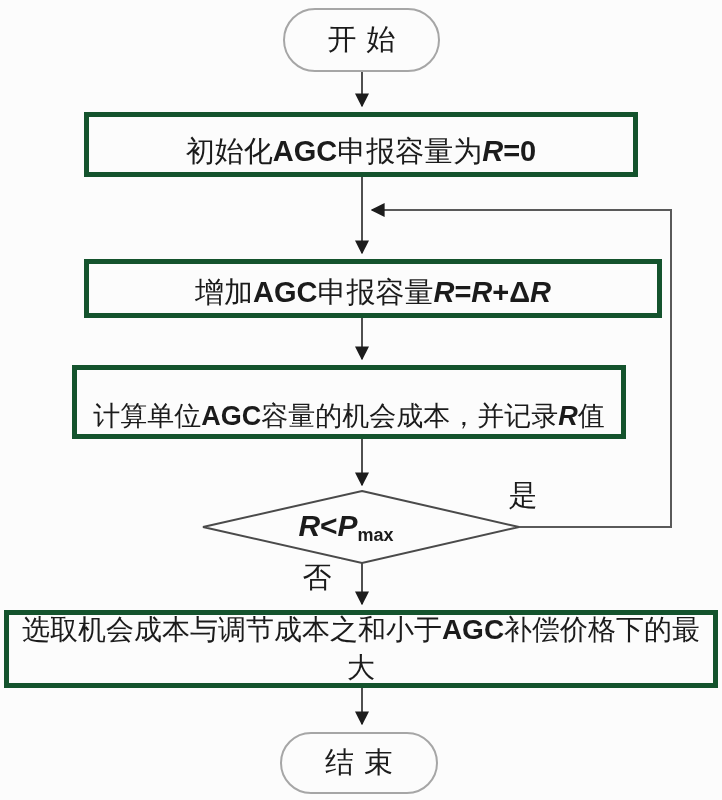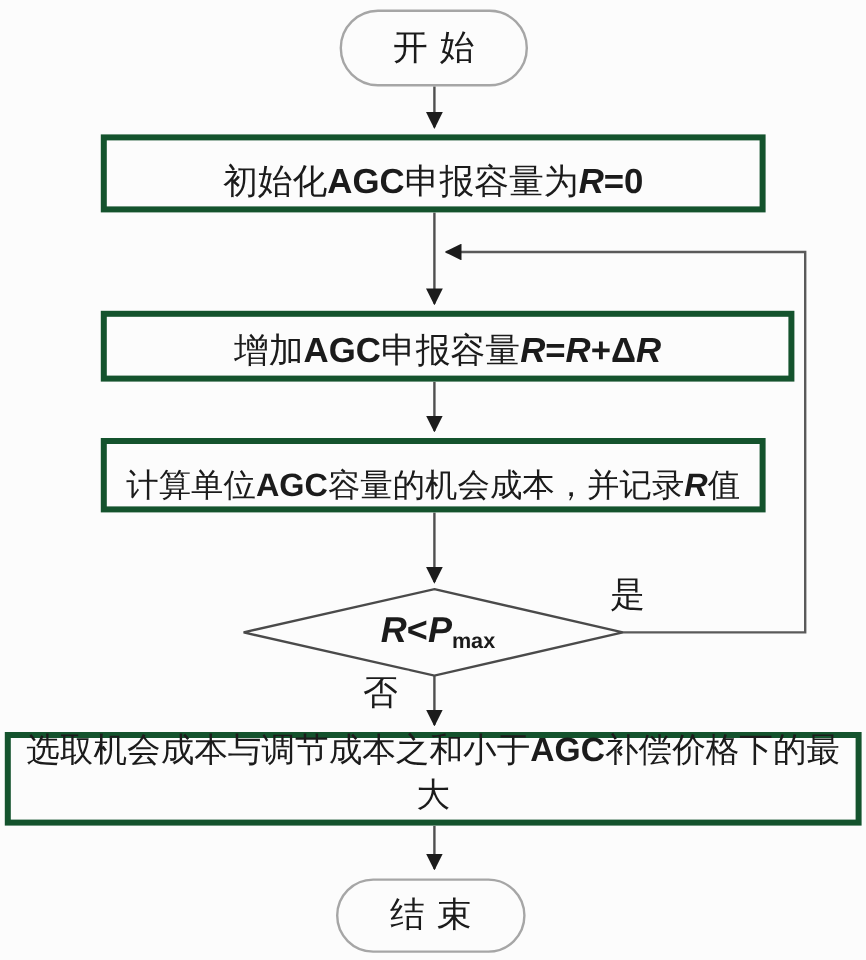--- a/index.html
+++ b/index.html
@@ -36,21 +36,21 @@
     display:flex;align-items:center;justify-content:center;
     font-size:30px;
     background:transparent;
   }
   .edge-label{
     position:absolute;z-index:3;
     display:flex;align-items:center;justify-content:center;
     font-size:29px;
     background:#fcfcfc;
   }
-  .multiline{flex-direction:row;font-size:28px;line-height:38px;}
+  .multiline{flex-direction:column;font-size:28px;line-height:38px;}
   .bd{font-weight:bold;font-family:"Liberation Sans","DejaVu Sans",sans-serif;}
   .it{font-style:italic;}
   sub{font-size:0.60em;vertical-align:-0.28em;line-height:0;}
   sub.bd{font-weight:bold;}
 </style>
 </head>
 <body>
 
 <div id="canvas">
 
@@ -83,25 +83,25 @@
   </div>
 
   <div class="node process" style="left:84px;top:112px;width:554px;height:65px;">
     <span><span>初始化</span><span class="bd">AGC</span><span>申报容量为</span><span class="it bd">R</span><span class="bd">=0</span></span>
   </div>
 
   <div class="node process" style="left:84px;top:259px;width:578px;height:59px;">
     <span><span>增加</span><span class="bd">AGC</span><span>申报容量</span><span class="it bd">R</span><span class="bd">=</span><span class="it bd">R</span><span class="bd">+Δ</span><span class="it bd">R</span></span>
   </div>
 
-  <div class="node process" style="left:84px;top:365px;width:554px;height:62px;font-size:27px;">
+  <div class="node process" style="left:72px;top:365px;width:554px;height:74px;font-size:27px;">
     <span><span>计算单位</span><span class="bd">AGC</span><span>容量的机会成本，并记录</span><span class="it bd">R</span><span>值</span></span>
   </div>
 
-  <div class="decision-label" style="left:245px;top:503px;width:240px;height:46px;">
+  <div class="decision-label" style="left:226px;top:503px;width:240px;height:46px;">
     <span><span class="it bd">R</span><span class="bd">&lt;</span><span class="it bd">P</span><sub class="bd">max</sub></span>
   </div>
 
   <div class="edge-label" style="left:499px;top:477px;width:48px;height:38px;">
     <span>是</span>
   </div>
   <div class="edge-label" style="left:293px;top:559px;width:48px;height:38px;">
     <span>否</span>
   </div>
 

